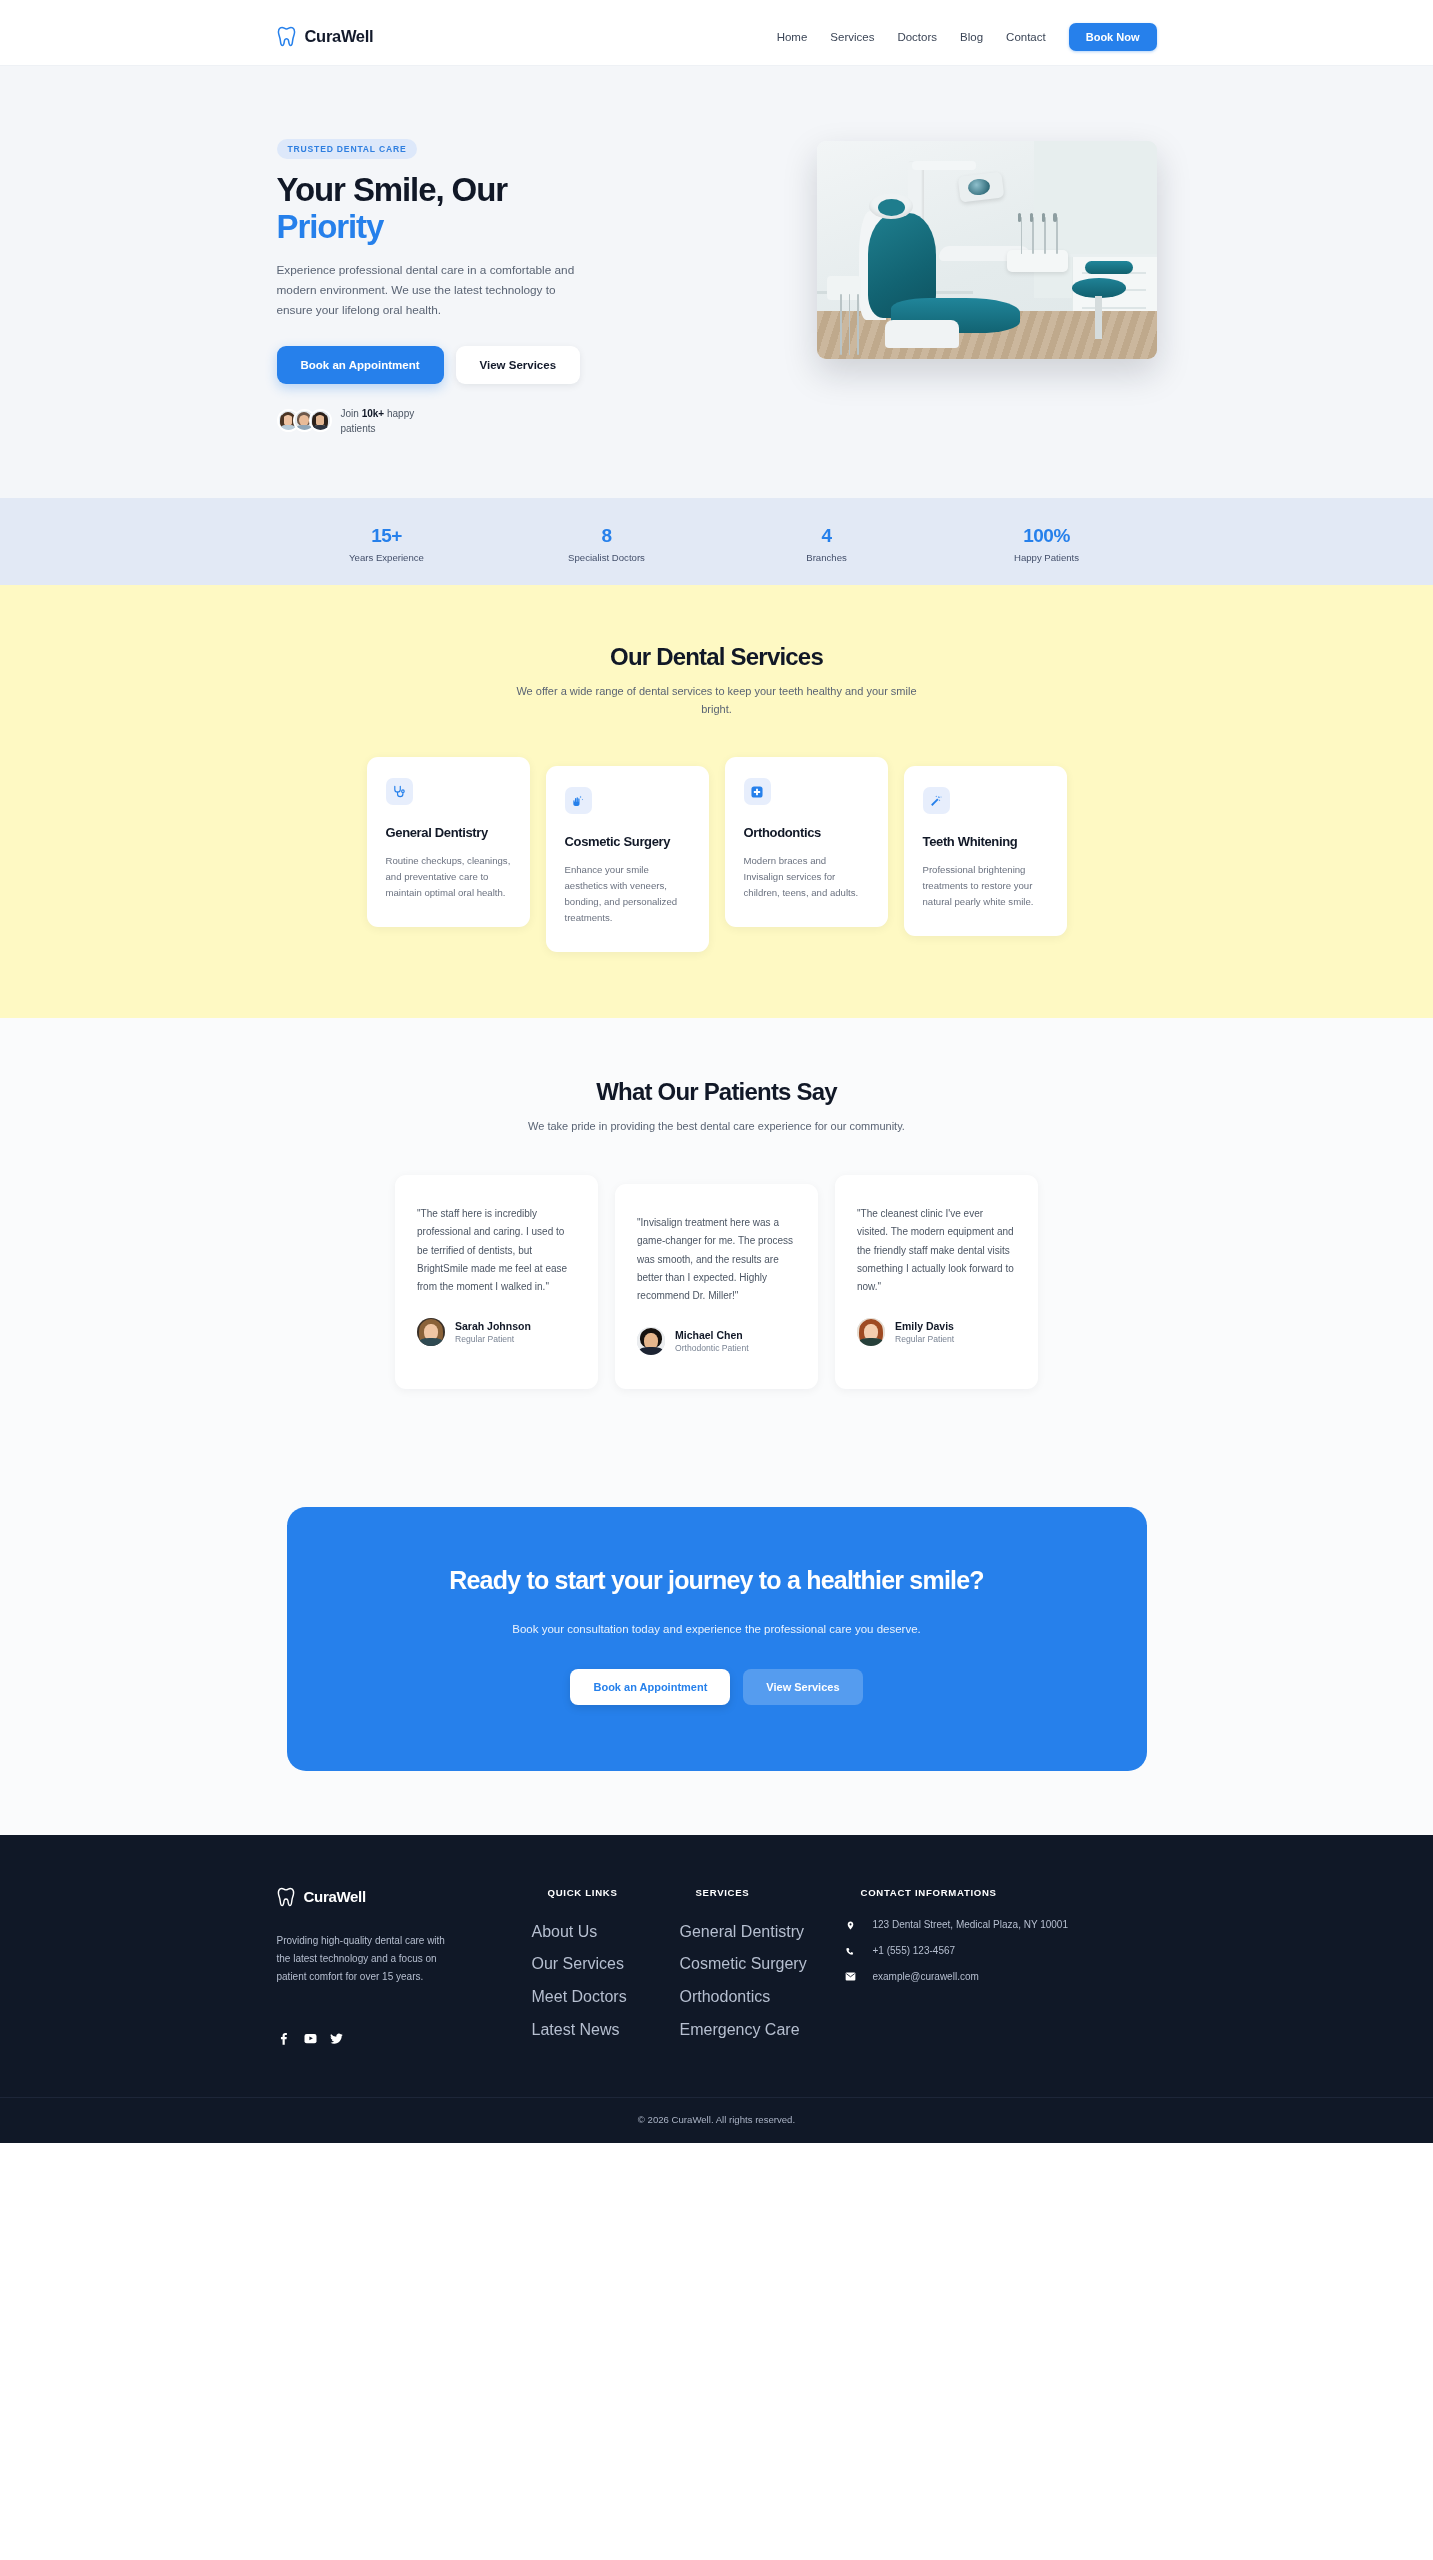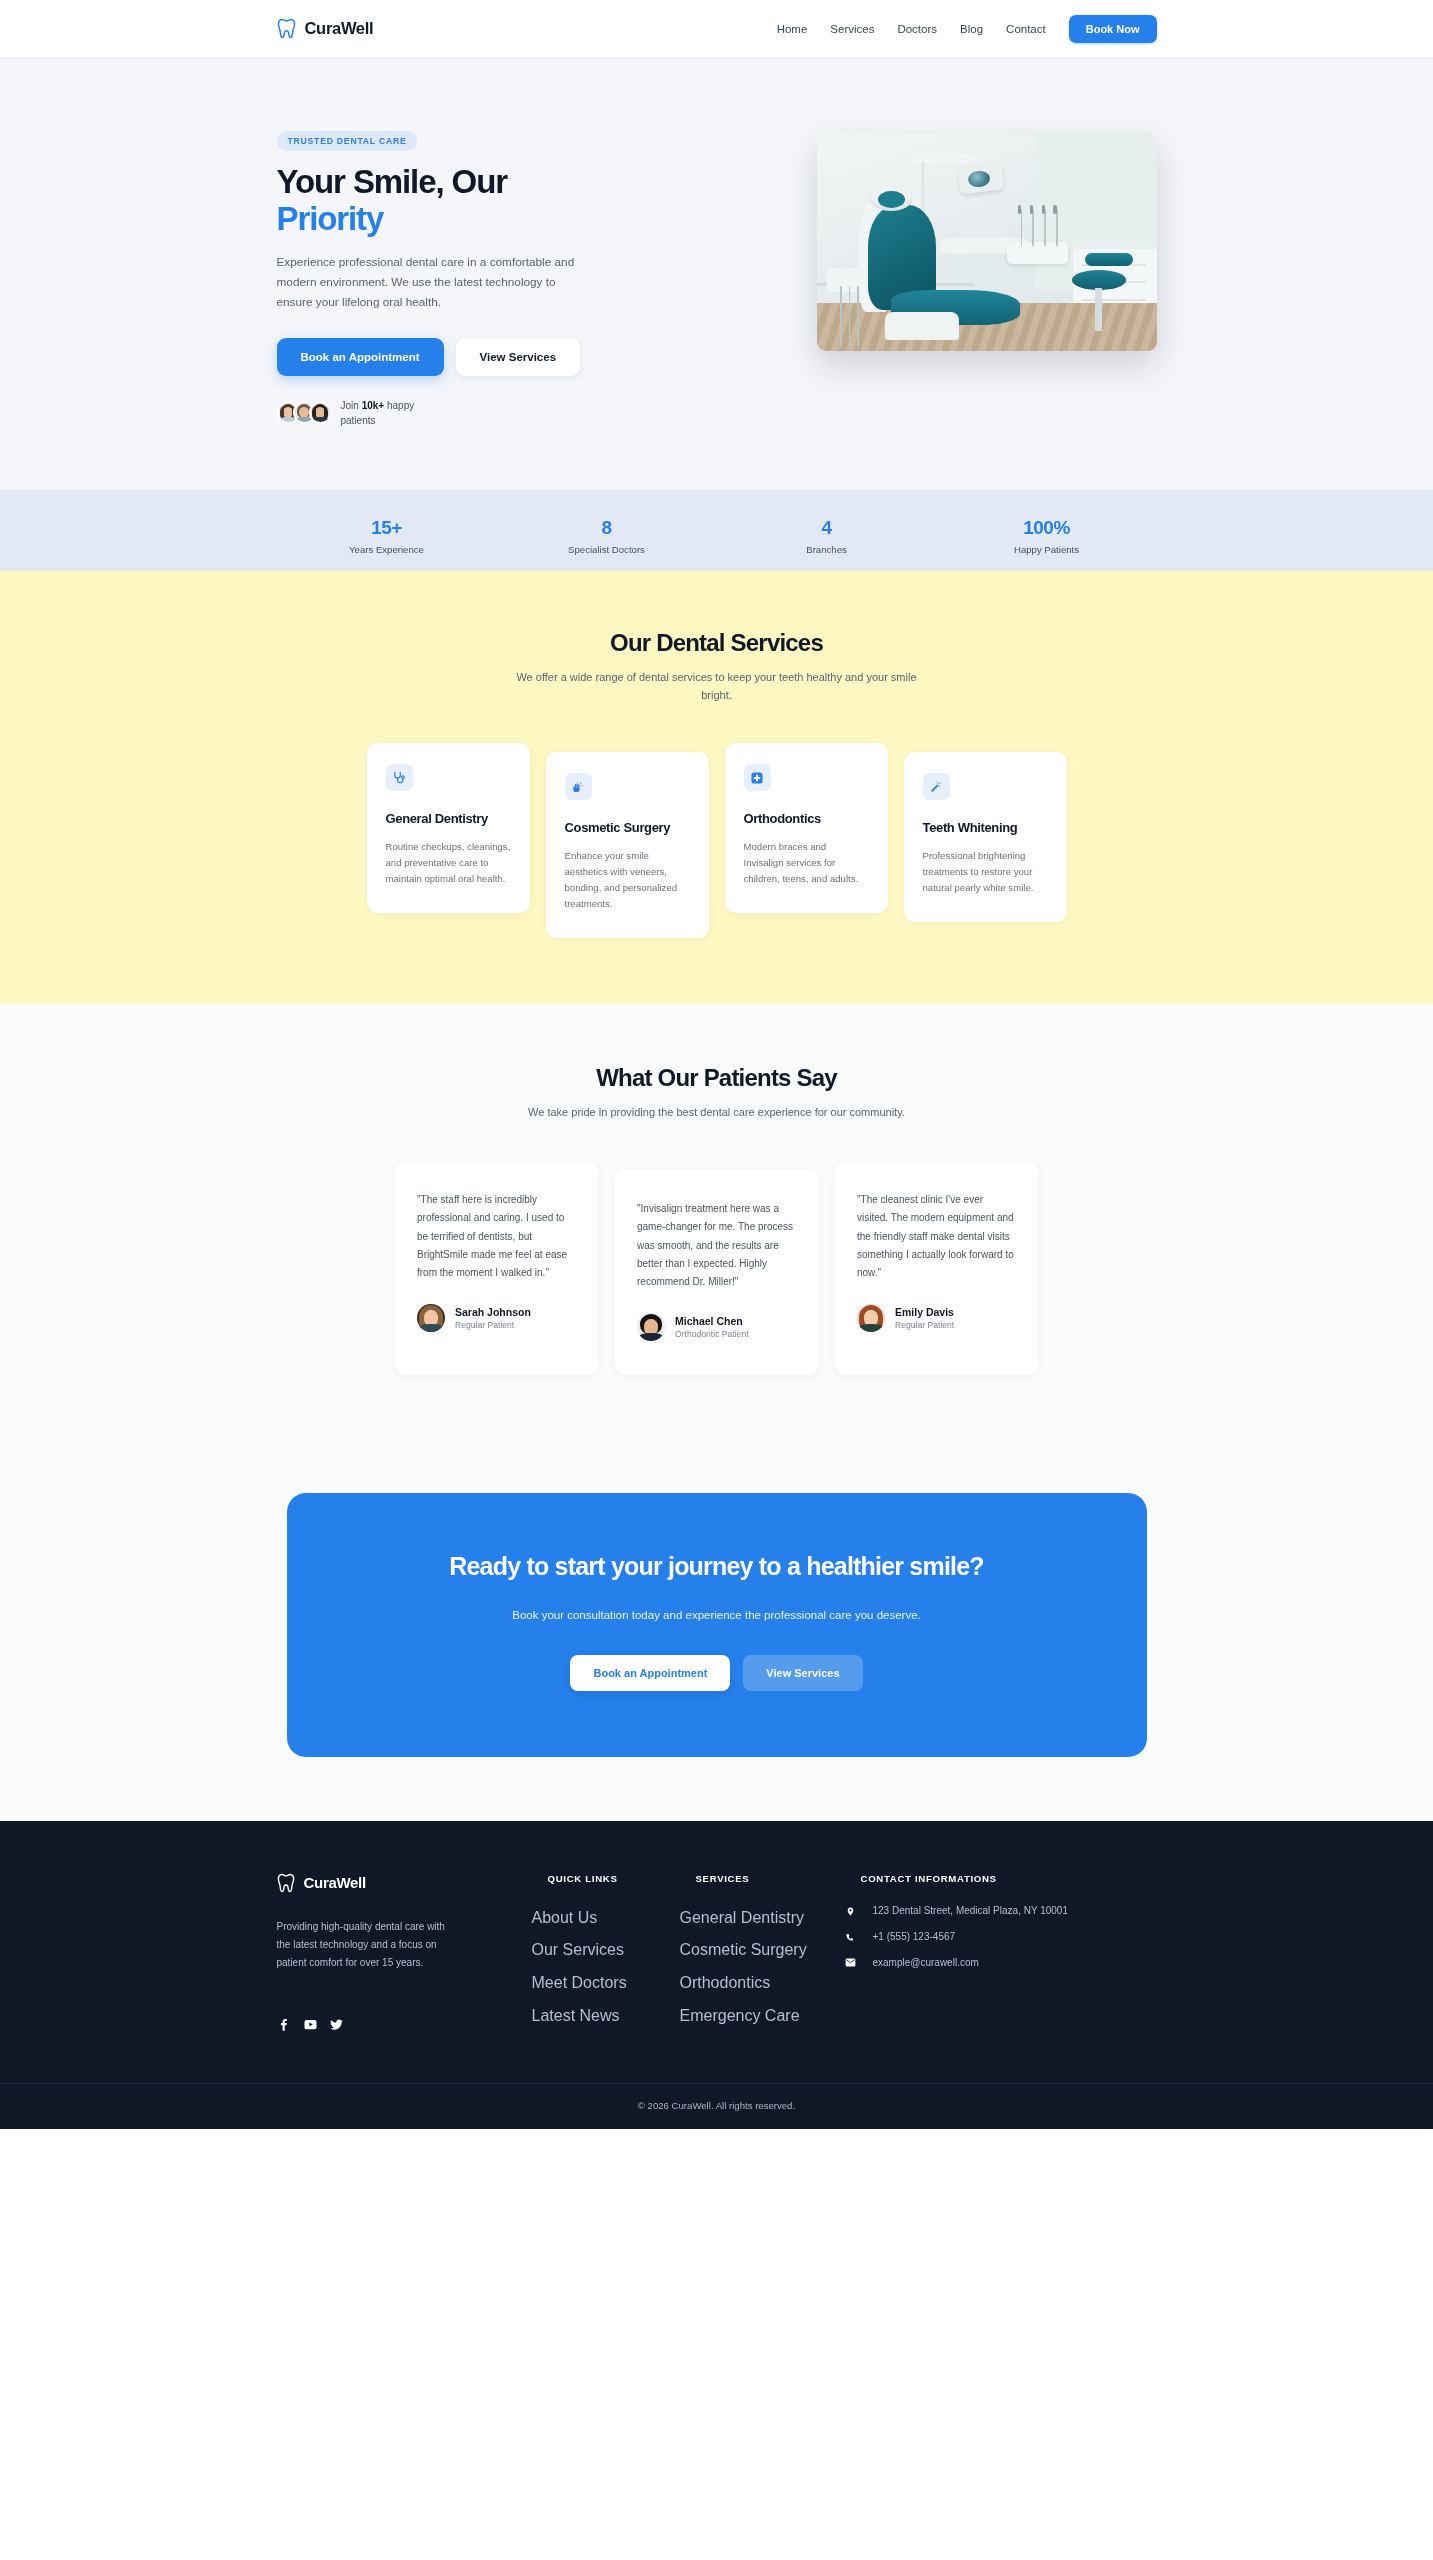--- a/index.html
+++ b/index.html
@@ -3,21 +3,21 @@
 <meta charset="utf-8">
 <style>
   * { box-sizing: border-box; margin: 0; padding: 0; }
   html, body { width: 1433px; }
   body {
     font-family: "Liberation Sans", sans-serif;
     background: #ffffff;
     color: #131a2b;
     -webkit-font-smoothing: antialiased;
   }
-  .wrap { width: 1433px; margin: 0 auto; }
+  .wrap { width: 1433px; margin: 8px auto; }
   .container { width: 880px; margin: 0 auto; }
 
   
   .header {
     height: 58px;
     background: #ffffff;
     border-bottom: 1px solid #eef1f5;
     display: flex;
     align-items: center;
   }
@@ -161,21 +161,21 @@
   .cp-drawer { position:absolute; right:3%; width:19%; height:2px; background:#dde5e6; }
   .cp-counter {
     position:absolute; right:0; top:52%; width:27%; height:3px; background:#e9eff0;
   }
   .cp-sidecart {
     position:absolute; left:3%; top:62%; width:10%; height:11%;
     background:#f0f4f4; border-radius:4px;
   }
 
   
-  .stats { background: #e2e9f5; padding: 27px 0 16px; }
+  .stats { background: #e2e9f5; padding: 27px 0 22px; }
   .stats-inner { width: 880px; margin: 0 auto; display: flex; }
   .stat { flex: 1; text-align: center; }
   .stat-num { font-size: 19px; font-weight: 800; color: #2680eb; letter-spacing: -0.5px; }
   .stat-label { margin-top: 5px; font-size: 9.6px; color: #44506b; }
 
   
   .section-light { background: #fef9c3; }
   .section-white { background: #fafbfc; }
   .sec-head { text-align: center; }
   .sec-title { font-size: 24px; font-weight: 800; letter-spacing: -0.8px; color: #111827; }

